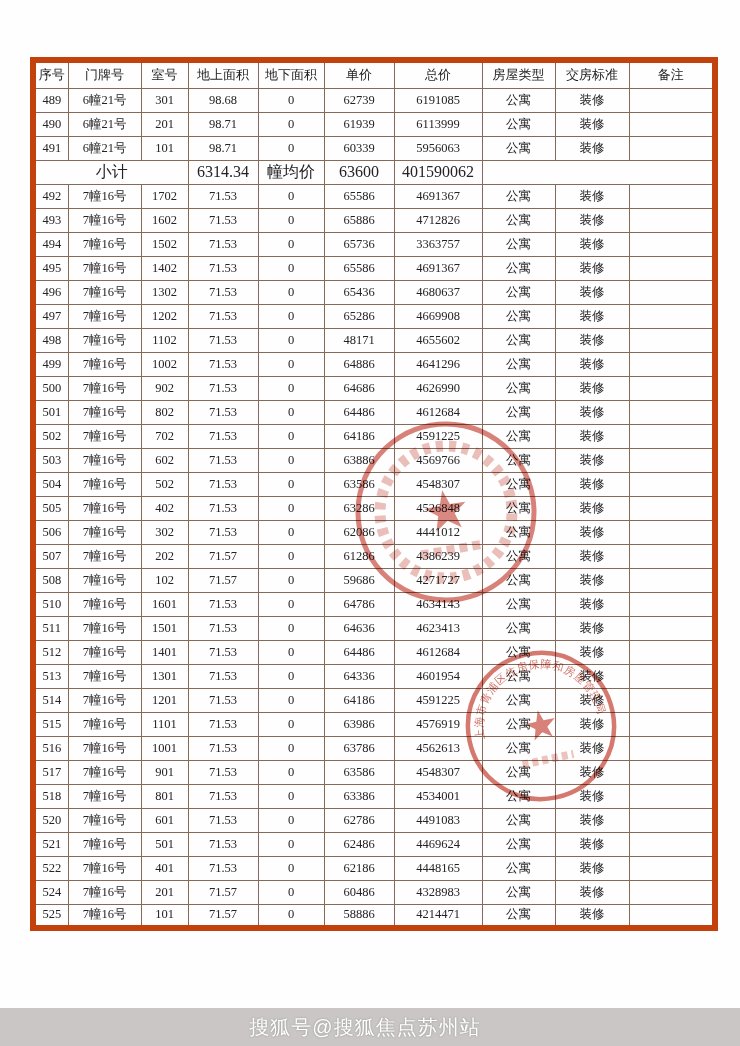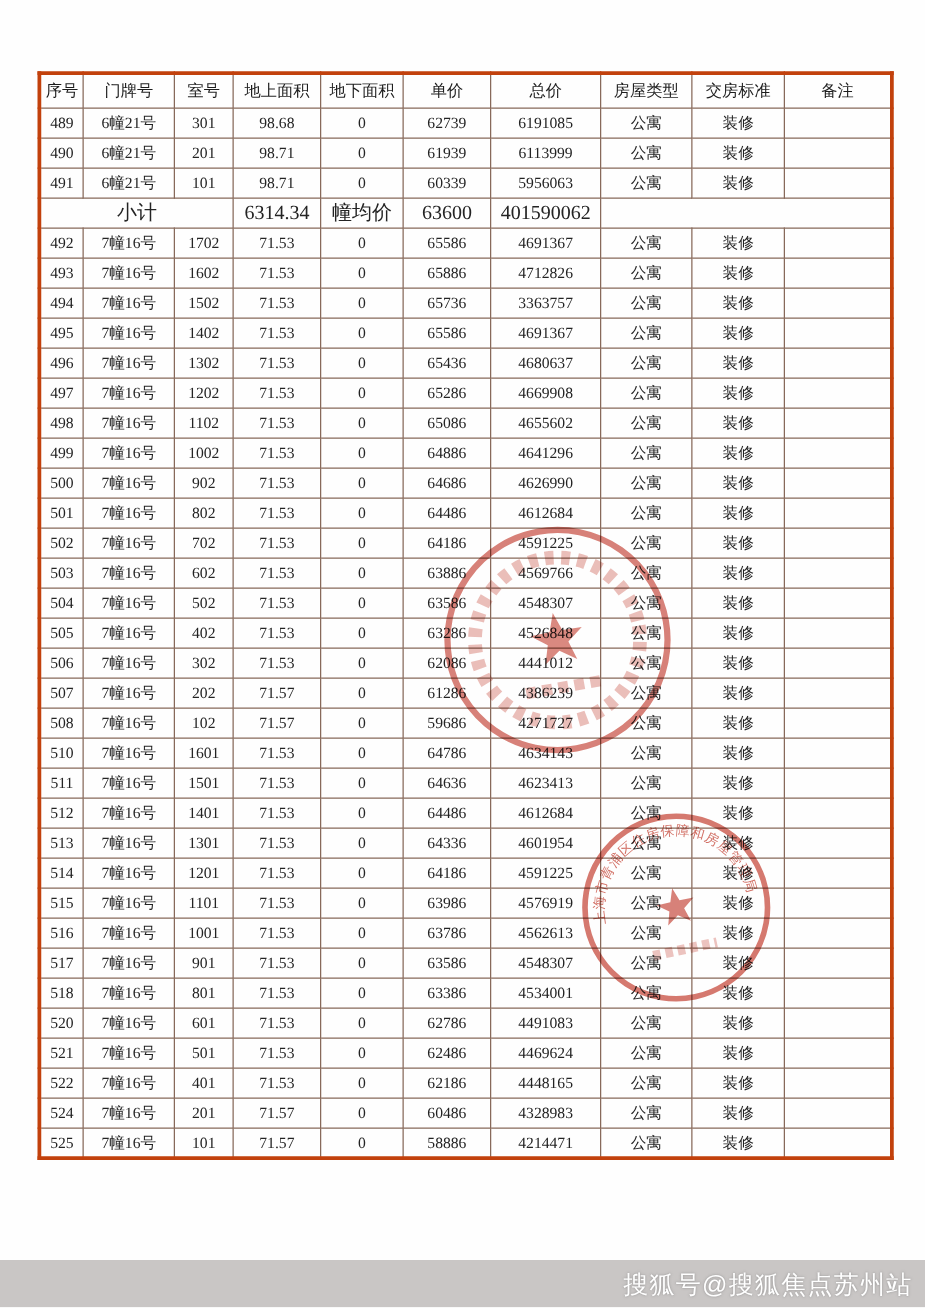--- a/index.html
+++ b/index.html
@@ -1,30 +1,30 @@
 <!DOCTYPE html>
 <html><head>
 <meta charset="utf-8">
 <style>
   *{box-sizing:border-box;margin:0;padding:0}
   html,body{width:740px;height:1046px}
   body{background:#ffffff;font-family:"Liberation Serif","DejaVu Serif",serif}
   .page{position:relative;width:740px;height:1046px;background:#fefefe;overflow:hidden}
 
   table.price{position:absolute;left:30px;top:57px;width:682px;border-collapse:collapse;
-    table-layout:fixed;border:3px solid #c2410c}
+    table-layout:fixed;border:6px solid #c2410c}
   .price th,.price td{border:1px solid #87695a;font-size:12.5px;color:#232323;text-align:center;
     height:24px;padding:0 2px;font-weight:normal;overflow:hidden;white-space:nowrap}
   .price thead th{height:28px;font-size:13px;color:#1d1d1d}
   .price tr[data-name="subtotal-row"] td{font-size:16px}
 
   .stamp{position:absolute;pointer-events:none;mix-blend-mode:multiply;opacity:.85}
 
   .footer-bar{position:absolute;left:0;bottom:0;width:740px;height:38px;background:#c9c6c5;
-    display:flex;align-items:center;justify-content:flex-end;padding-right:10px}
+    display:flex;align-items:center;justify-content:center;padding-right:10px}
   .watermark{color:#ffffff;font-size:20px;font-family:"Liberation Sans","DejaVu Sans",sans-serif;
     letter-spacing:1px;text-shadow:0 0 2px rgba(110,110,110,.65)}
 </style>
 </head>
 <body>
 
 <div class="page" data-name="scanned-document-page">
 
   <table class="price" data-name="price-table">
     <colgroup>
@@ -169,21 +169,21 @@
           <td data-name="table-cell">公寓</td>
           <td data-name="table-cell">装修</td>
           <td data-name="table-cell"></td>
         </tr>
         <tr data-name="table-row">
           <td data-name="table-cell">498</td>
           <td data-name="table-cell">7幢16号</td>
           <td data-name="table-cell">1102</td>
           <td data-name="table-cell">71.53</td>
           <td data-name="table-cell">0</td>
-          <td data-name="table-cell">65086</td>
+          <td data-name="table-cell">48171</td>
           <td data-name="table-cell">4655602</td>
           <td data-name="table-cell">公寓</td>
           <td data-name="table-cell">装修</td>
           <td data-name="table-cell"></td>
         </tr>
         <tr data-name="table-row">
           <td data-name="table-cell">499</td>
           <td data-name="table-cell">7幢16号</td>
           <td data-name="table-cell">1002</td>
           <td data-name="table-cell">71.53</td>

